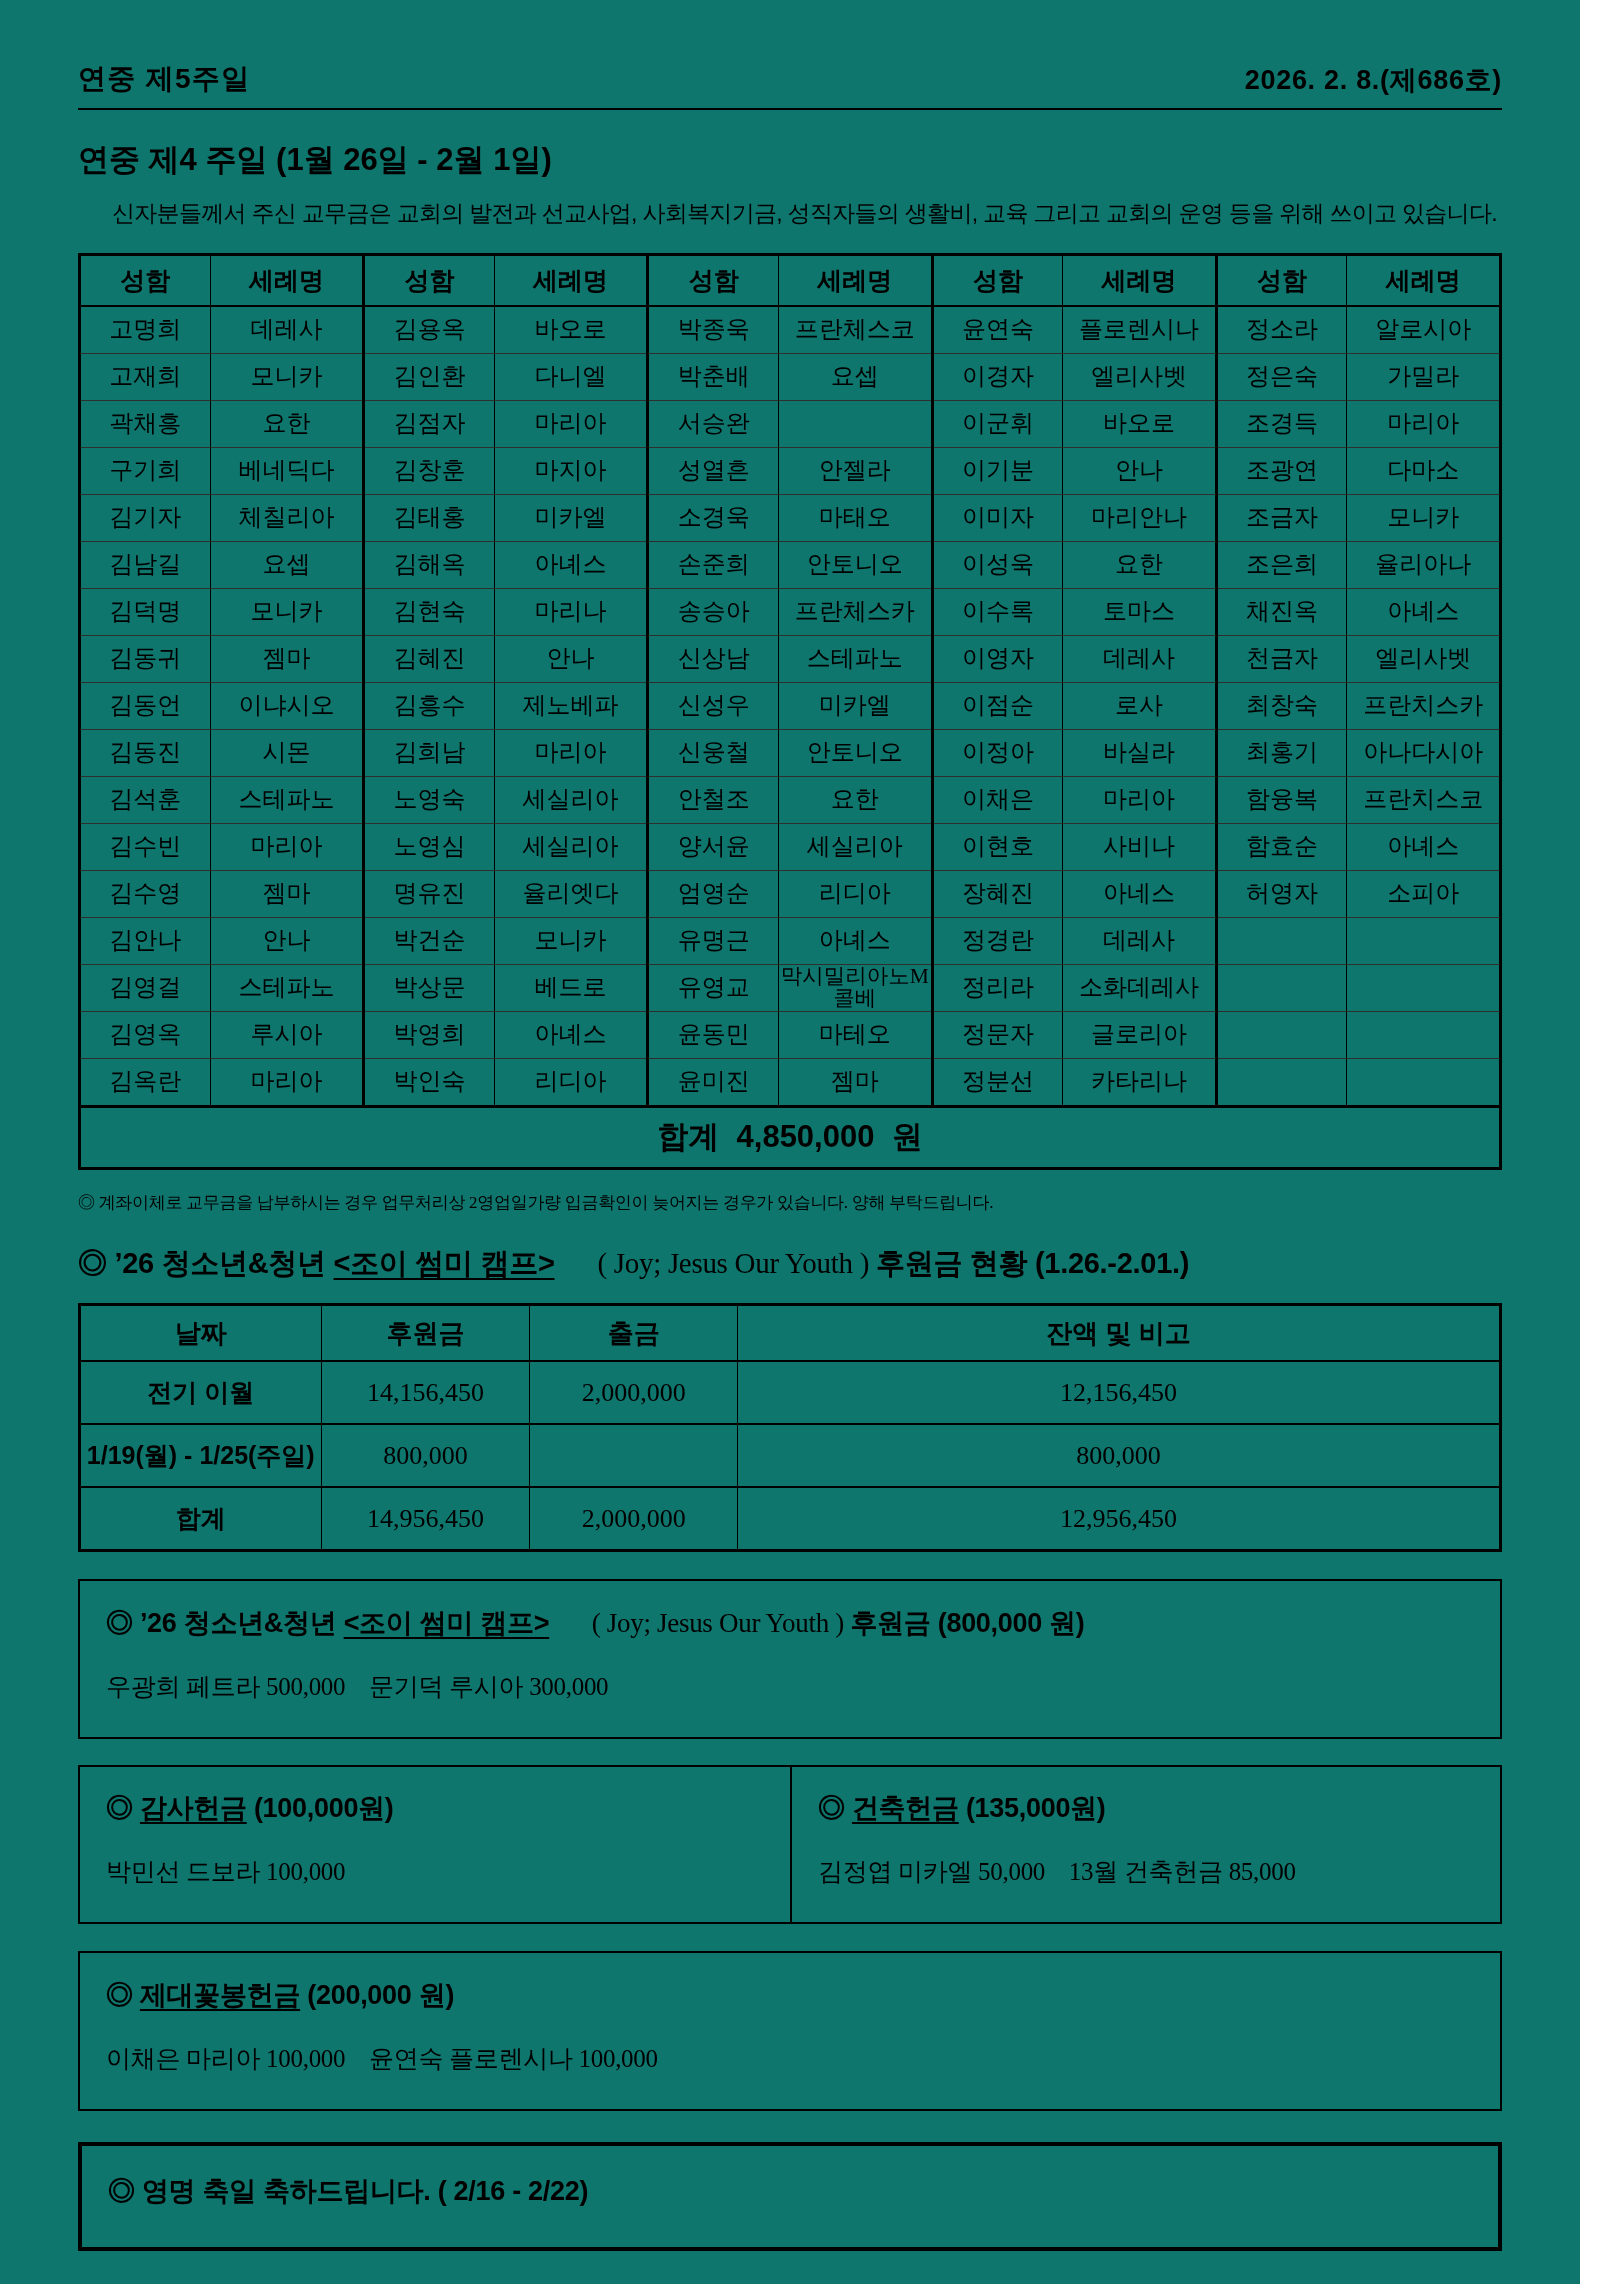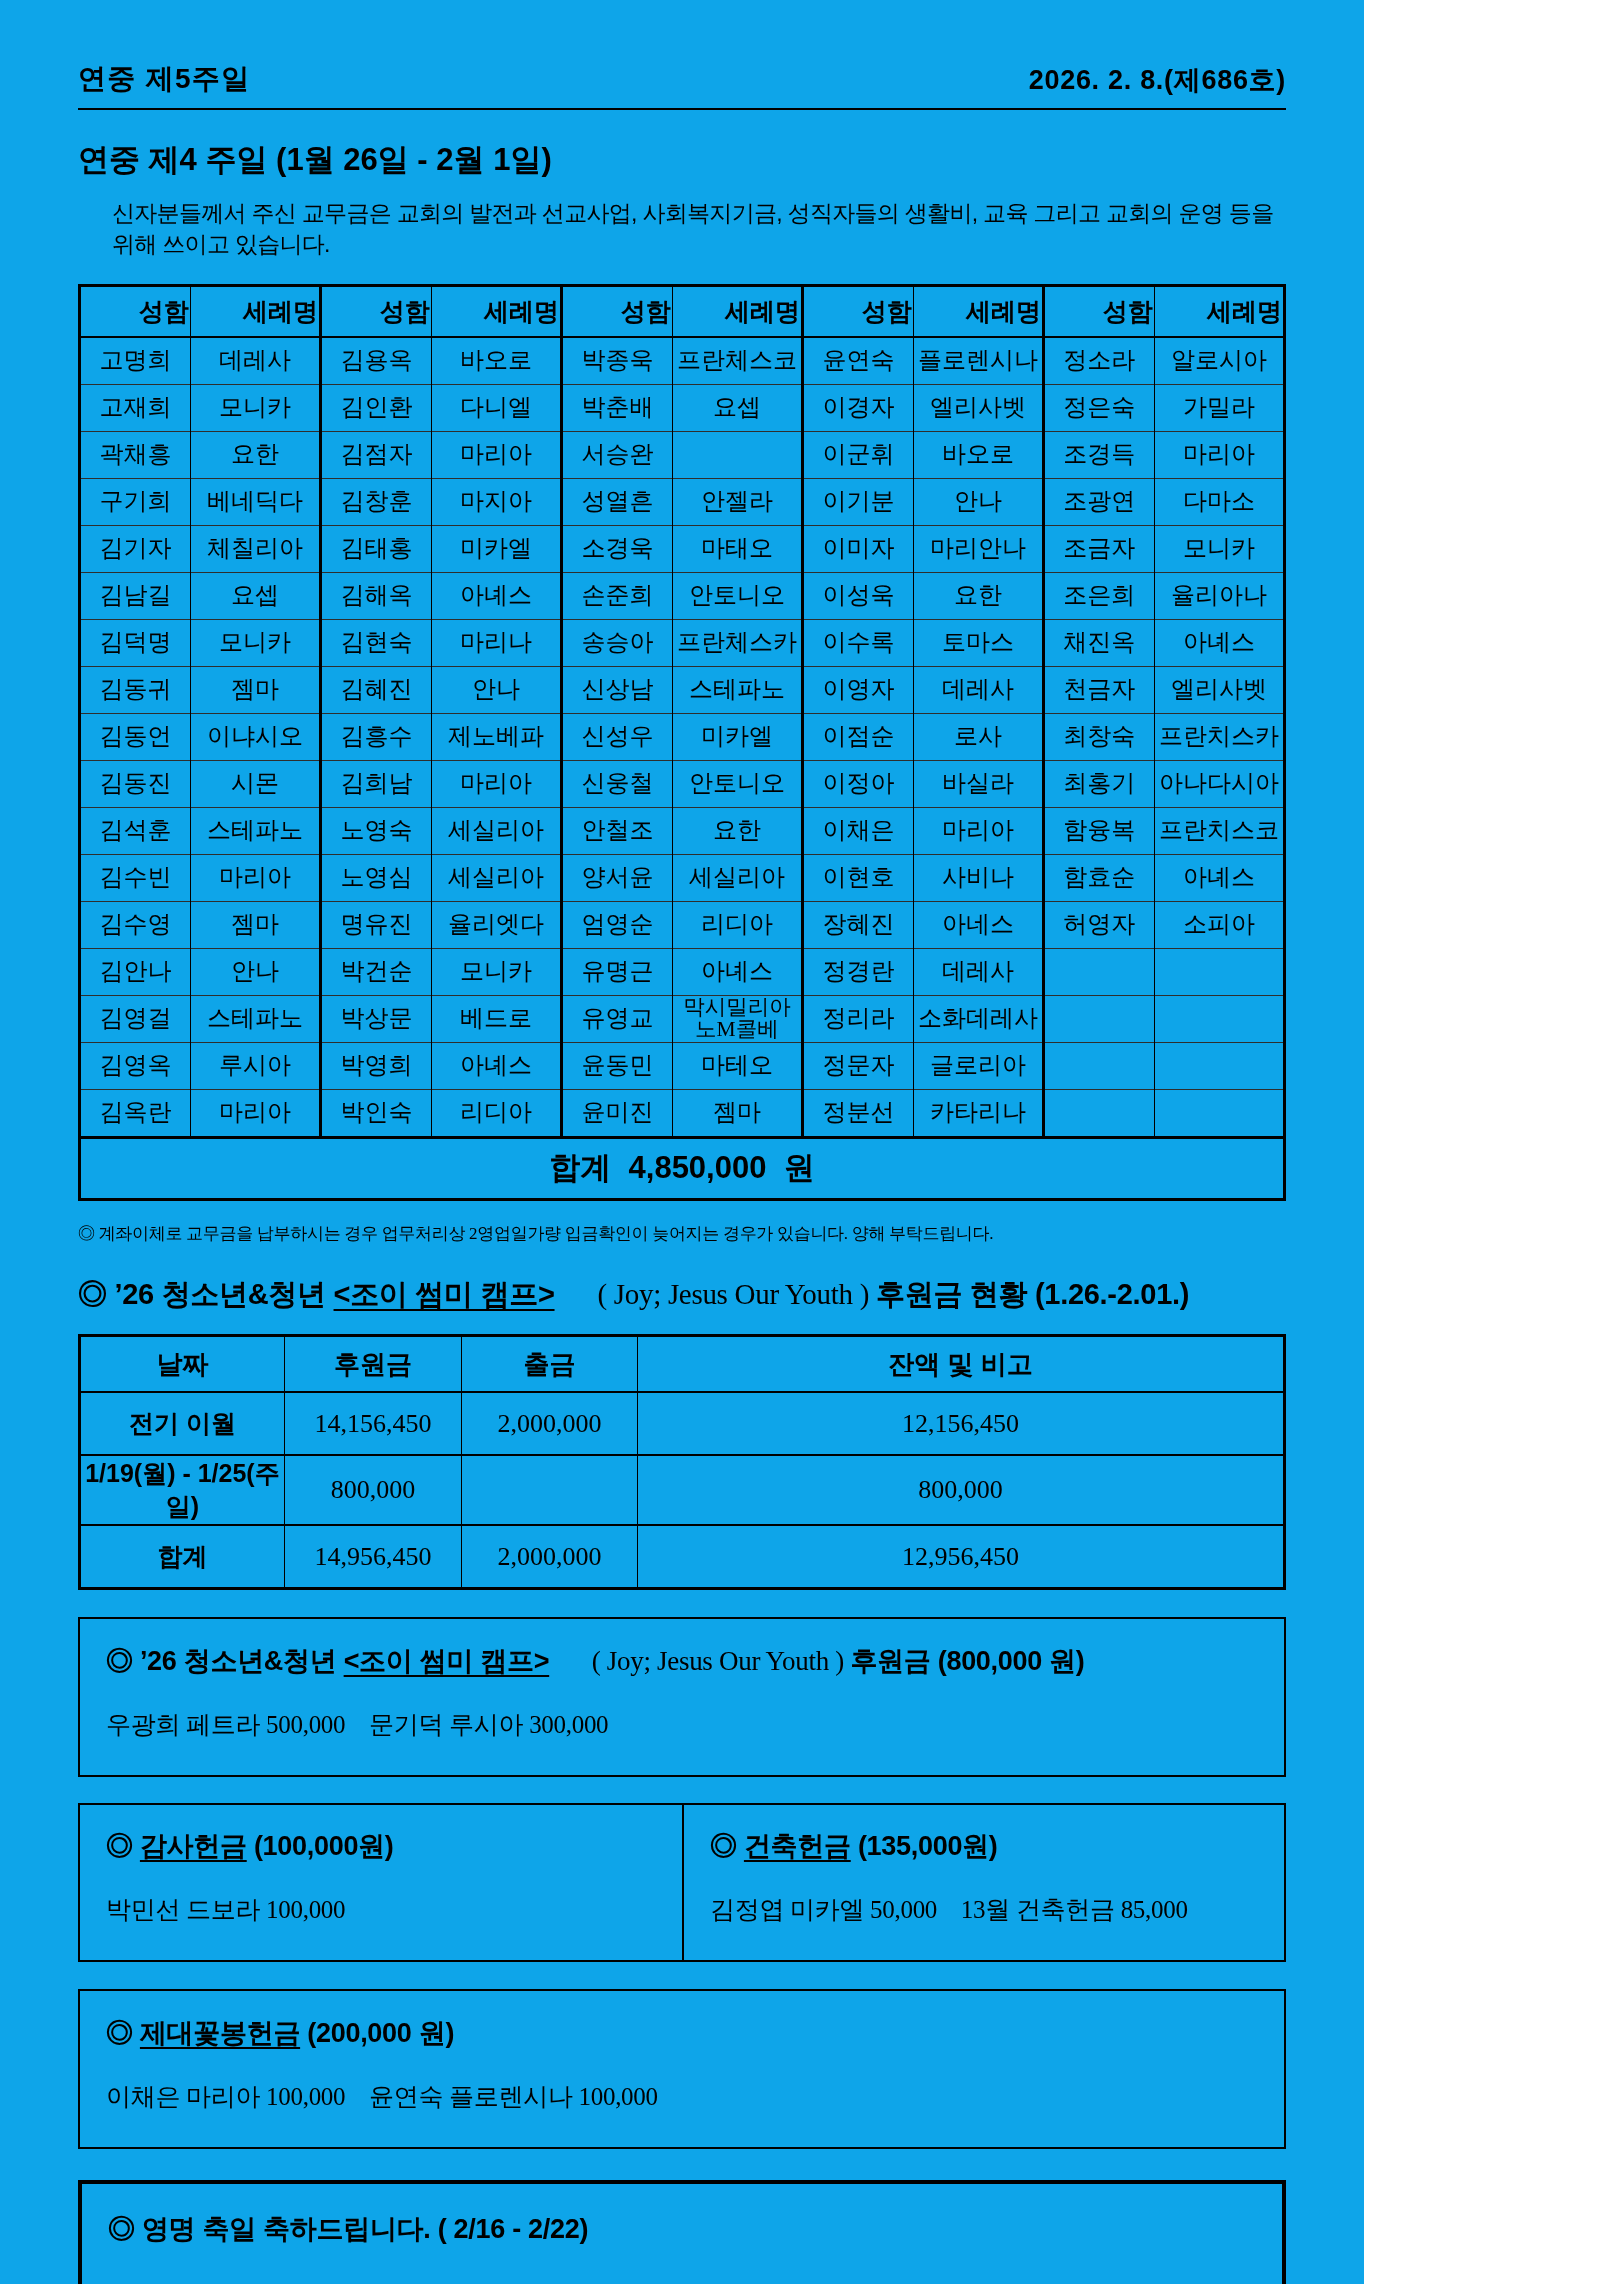--- a/index.html
+++ b/index.html
@@ -1,39 +1,39 @@
 <!DOCTYPE html>
 <html style="font-size:10.4px"><head>
 <meta charset="utf-8">
 <style>
   html,body{margin:0;padding:0;background:#ffffff;}
   .page{
-    width:1364px;height:2284px;box-sizing:border-box;
-    padding:60px 78px 0 78px;background:#0ea5e9;color:#000;
+    width:1580px;height:2284px;box-sizing:border-box;
+    padding:60px 78px 0 78px;background:#0f766e;color:#000;
     font-family:"Liberation Serif", serif;position:relative;overflow:hidden;
   }
   
   .header{display:flex;justify-content:space-between;align-items:flex-end;
     border-bottom:2.6px solid #000;padding-bottom:10.4px;}
   .header-left{font-family:"Liberation Sans", sans-serif;font-weight:bold;
     font-size:28px;letter-spacing:1.3px;}
   .header-right{font-family:"Liberation Sans", sans-serif;font-weight:600;
     font-size:27px;letter-spacing:0.7px;}
   
   .title{font-family:"Liberation Sans", sans-serif;font-weight:bold;
     font-size:31px;margin:29px 0 0 0;letter-spacing:0px;}
   .intro{font-family:"Liberation Sans", sans-serif;font-size:23px;
     letter-spacing:-0.7px;margin:17px 0 0 0;padding-left:34px;}
   
   table{border-collapse:collapse;}
   .offering{width:100%;margin-top:23.5px;border:3.3px solid #000;table-layout:fixed;}
   .offering col.c-name{width:9.2%;}
   .offering col.c-bap{width:10.8%;}
   .offering th{font-family:"Liberation Sans", sans-serif;font-weight:bold;
-    font-size:25px;height:47px;border-bottom:2px solid #000;text-align:right;}
+    font-size:25px;height:47px;border-bottom:2px solid #000;text-align:center;}
   .offering td{font-size:24px;height:44px;text-align:center;vertical-align:middle;
     border-top:1.3px solid #2e2e2e;line-height:1.05;}
   .offering .sep-l{border-left:3.3px solid #000;}
   .offering .inner-l{border-left:1.3px solid #000;}
   .offering td.small{font-size:21.5px;line-height:1.02;margin-top:36px;}
   .offering td.total-cell{font-family:"Liberation Sans", sans-serif;font-weight:bold;
     font-size:31px;height:57px;border-top:3.3px solid #000;text-align:center;white-space:pre;}
   
   .note{font-size:17px;margin:21px 0 0 0;letter-spacing:-0.3px;}
   

